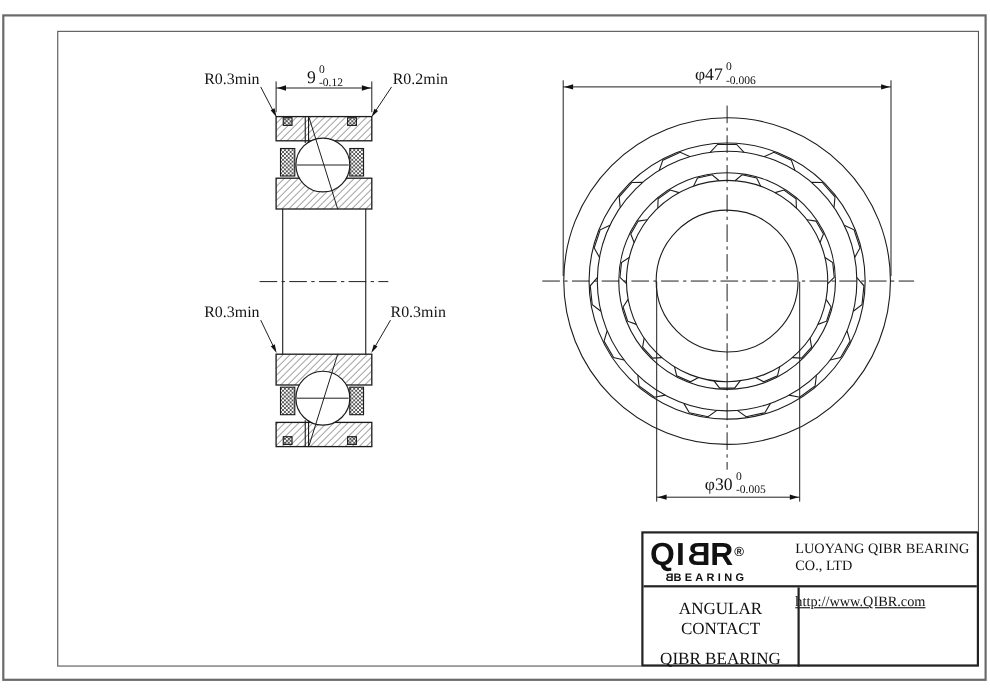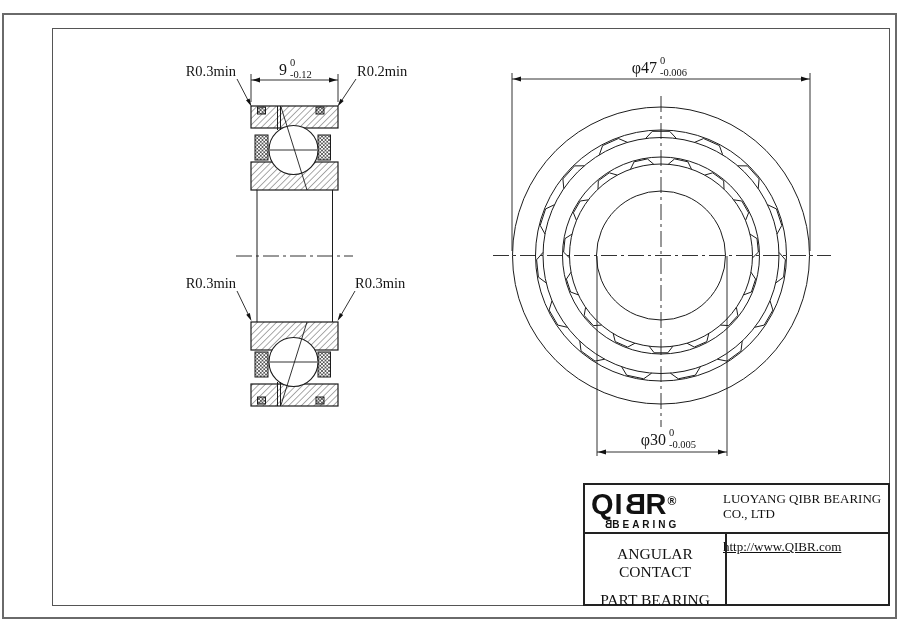--- a/index.html
+++ b/index.html
@@ -189,16 +189,16 @@
       <div class="logo-sub"><span class="flip">B</span><span>BEARING</span></div>
     </div>
     <div class="tb-company">
       <div class="company-name">LUOYANG QIBR BEARING CO., LTD</div>
       <div class="company-url">http://www.QIBR.com</div>
     </div>
   </div>
   <div class="tb-bottom">
     <div class="tb-cell tb-left">
       <div class="l1">ANGULAR CONTACT</div>
-      <div class="l2">PART BEARING</div>
+      <div class="l2">QIBR BEARING</div>
     </div>
   </div>
 </div>
 
 </body></html>

